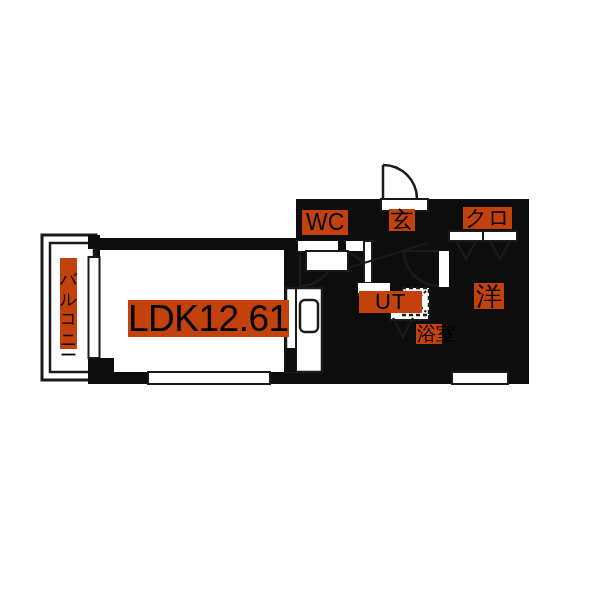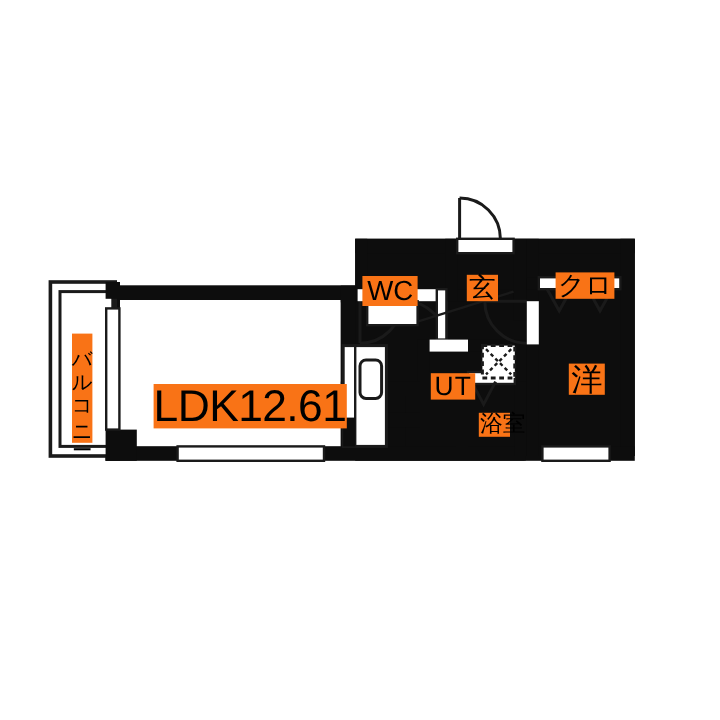--- a/index.html
+++ b/index.html
@@ -22,25 +22,24 @@
   #floorplan-svg {
     position: absolute;
     left: 0;
     top: 0;
     width: 600px;
     height: 600px;
   }
   .plan-label {
     position: absolute;
     color: #000000;
-    background: #f97316;
+    background: #c2410c;
     line-height: 1;
     white-space: nowrap;
     text-align: center;
-    margin-top: 20px;
   }
   .lbl-ldk {
     font-size: 37px;
     letter-spacing: -0.5px;
     font-weight: 400;
   }
   .lbl-wc {
     font-size: 23px;
     font-weight: 400;
   }
@@ -218,22 +217,22 @@
   </svg>
 
   <div class="plan-label lbl-ldk" style="left:128px; top:300px;">LDK12.61</div>
 
   <div class="plan-label lbl-wc" style="left:302px; top:210px; padding:1px 4px;">WC</div>
 
   <div class="plan-label lbl-jp" style="left:389px; top:209px; padding:0 2px;">玄</div>
 
   <div class="plan-label lbl-jp" style="left:463px; top:207px; padding:0 2px;">クロ</div>
 
-  <div class="plan-label lbl-ut" style="left:359px; top:291px; padding:0 3px;">UT</div>
-
-  <div class="plan-label lbl-small-jp" style="left:399px; top:324px; width:24px; padding:0 1px;">浴室</div>
+  <div class="plan-label lbl-ut" style="left:359px; top:291px; padding:0 16px;">UT</div>
+
+  <div class="plan-label lbl-small-jp" style="left:416px; top:324px; width:24px; padding:0 1px;">浴室</div>
 
   <div class="plan-label lbl-yo" style="left:474px; top:283px; padding:0 2px;">洋</div>
 
 
   <div class="plan-label lbl-vert" style="left:60px; top:258px; padding:2px 0;">バルコニー</div>
 
 </div>
 
 </body></html>

